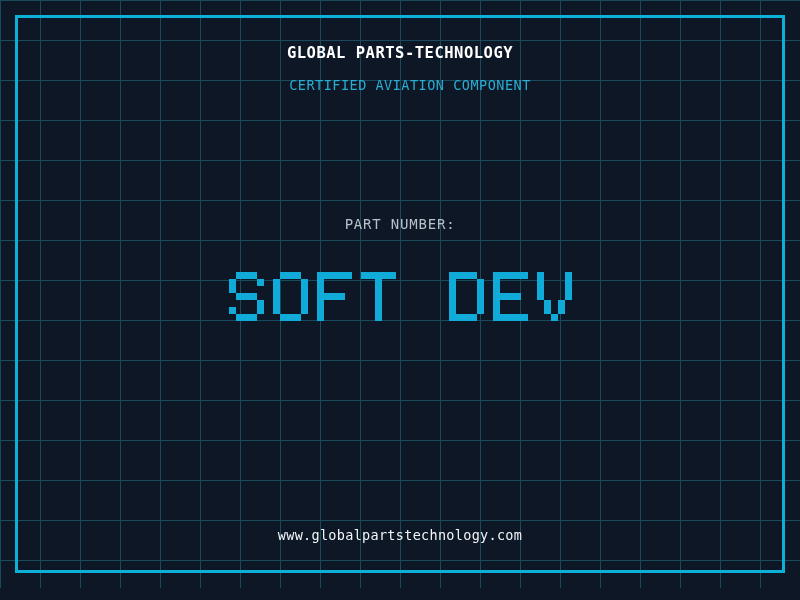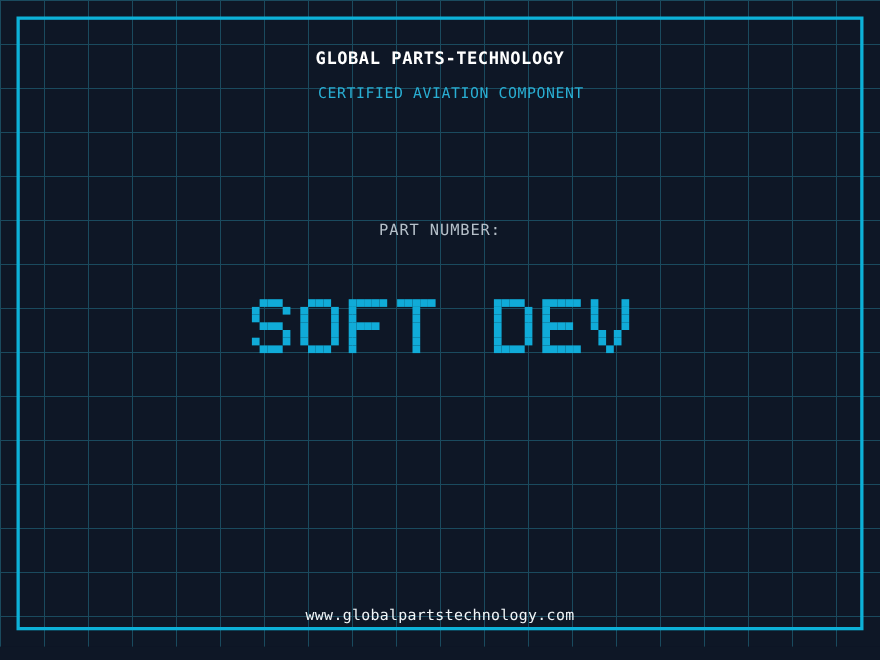--- a/index.html
+++ b/index.html
@@ -45,21 +45,21 @@
   }
   .tagline {
     top: 77px;
     color: var(--tagline, #29aed3);
     font-size: 13.5px;
     letter-spacing: 0.5px;
     line-height: 16px;
     padding-left: 20px;
   }
   .part-label {
-    top: 202px;
+    top: 216px;
     color: #b6c0c9;
     font-size: 14px;
     letter-spacing: 0.8px;
     line-height: 17px;
   }
   .pixel-text {
     position: absolute;
     top: 272px;
     left: 0;
     right: 0;
@@ -69,21 +69,21 @@
   }
   .glyph {
     display: grid;
     grid-template-columns: repeat(5, 7px);
     grid-auto-rows: 7px;
   }
   .glyph .px {
     background: var(--accent, #10abd8);
   }
   .url {
-    top: 552px;
+    top: 527px;
     color: #f2f6f8;
     font-size: 13.5px;
     letter-spacing: 0.3px;
     line-height: 16px;
   }
 </style>
 </head>
 <body>
 
 <div class="page" style="--bg: #0e1726; --grid: #1a4a5e; --frame: #0db1d8; --tagline: #29aed3; --accent: #10abd8;">

